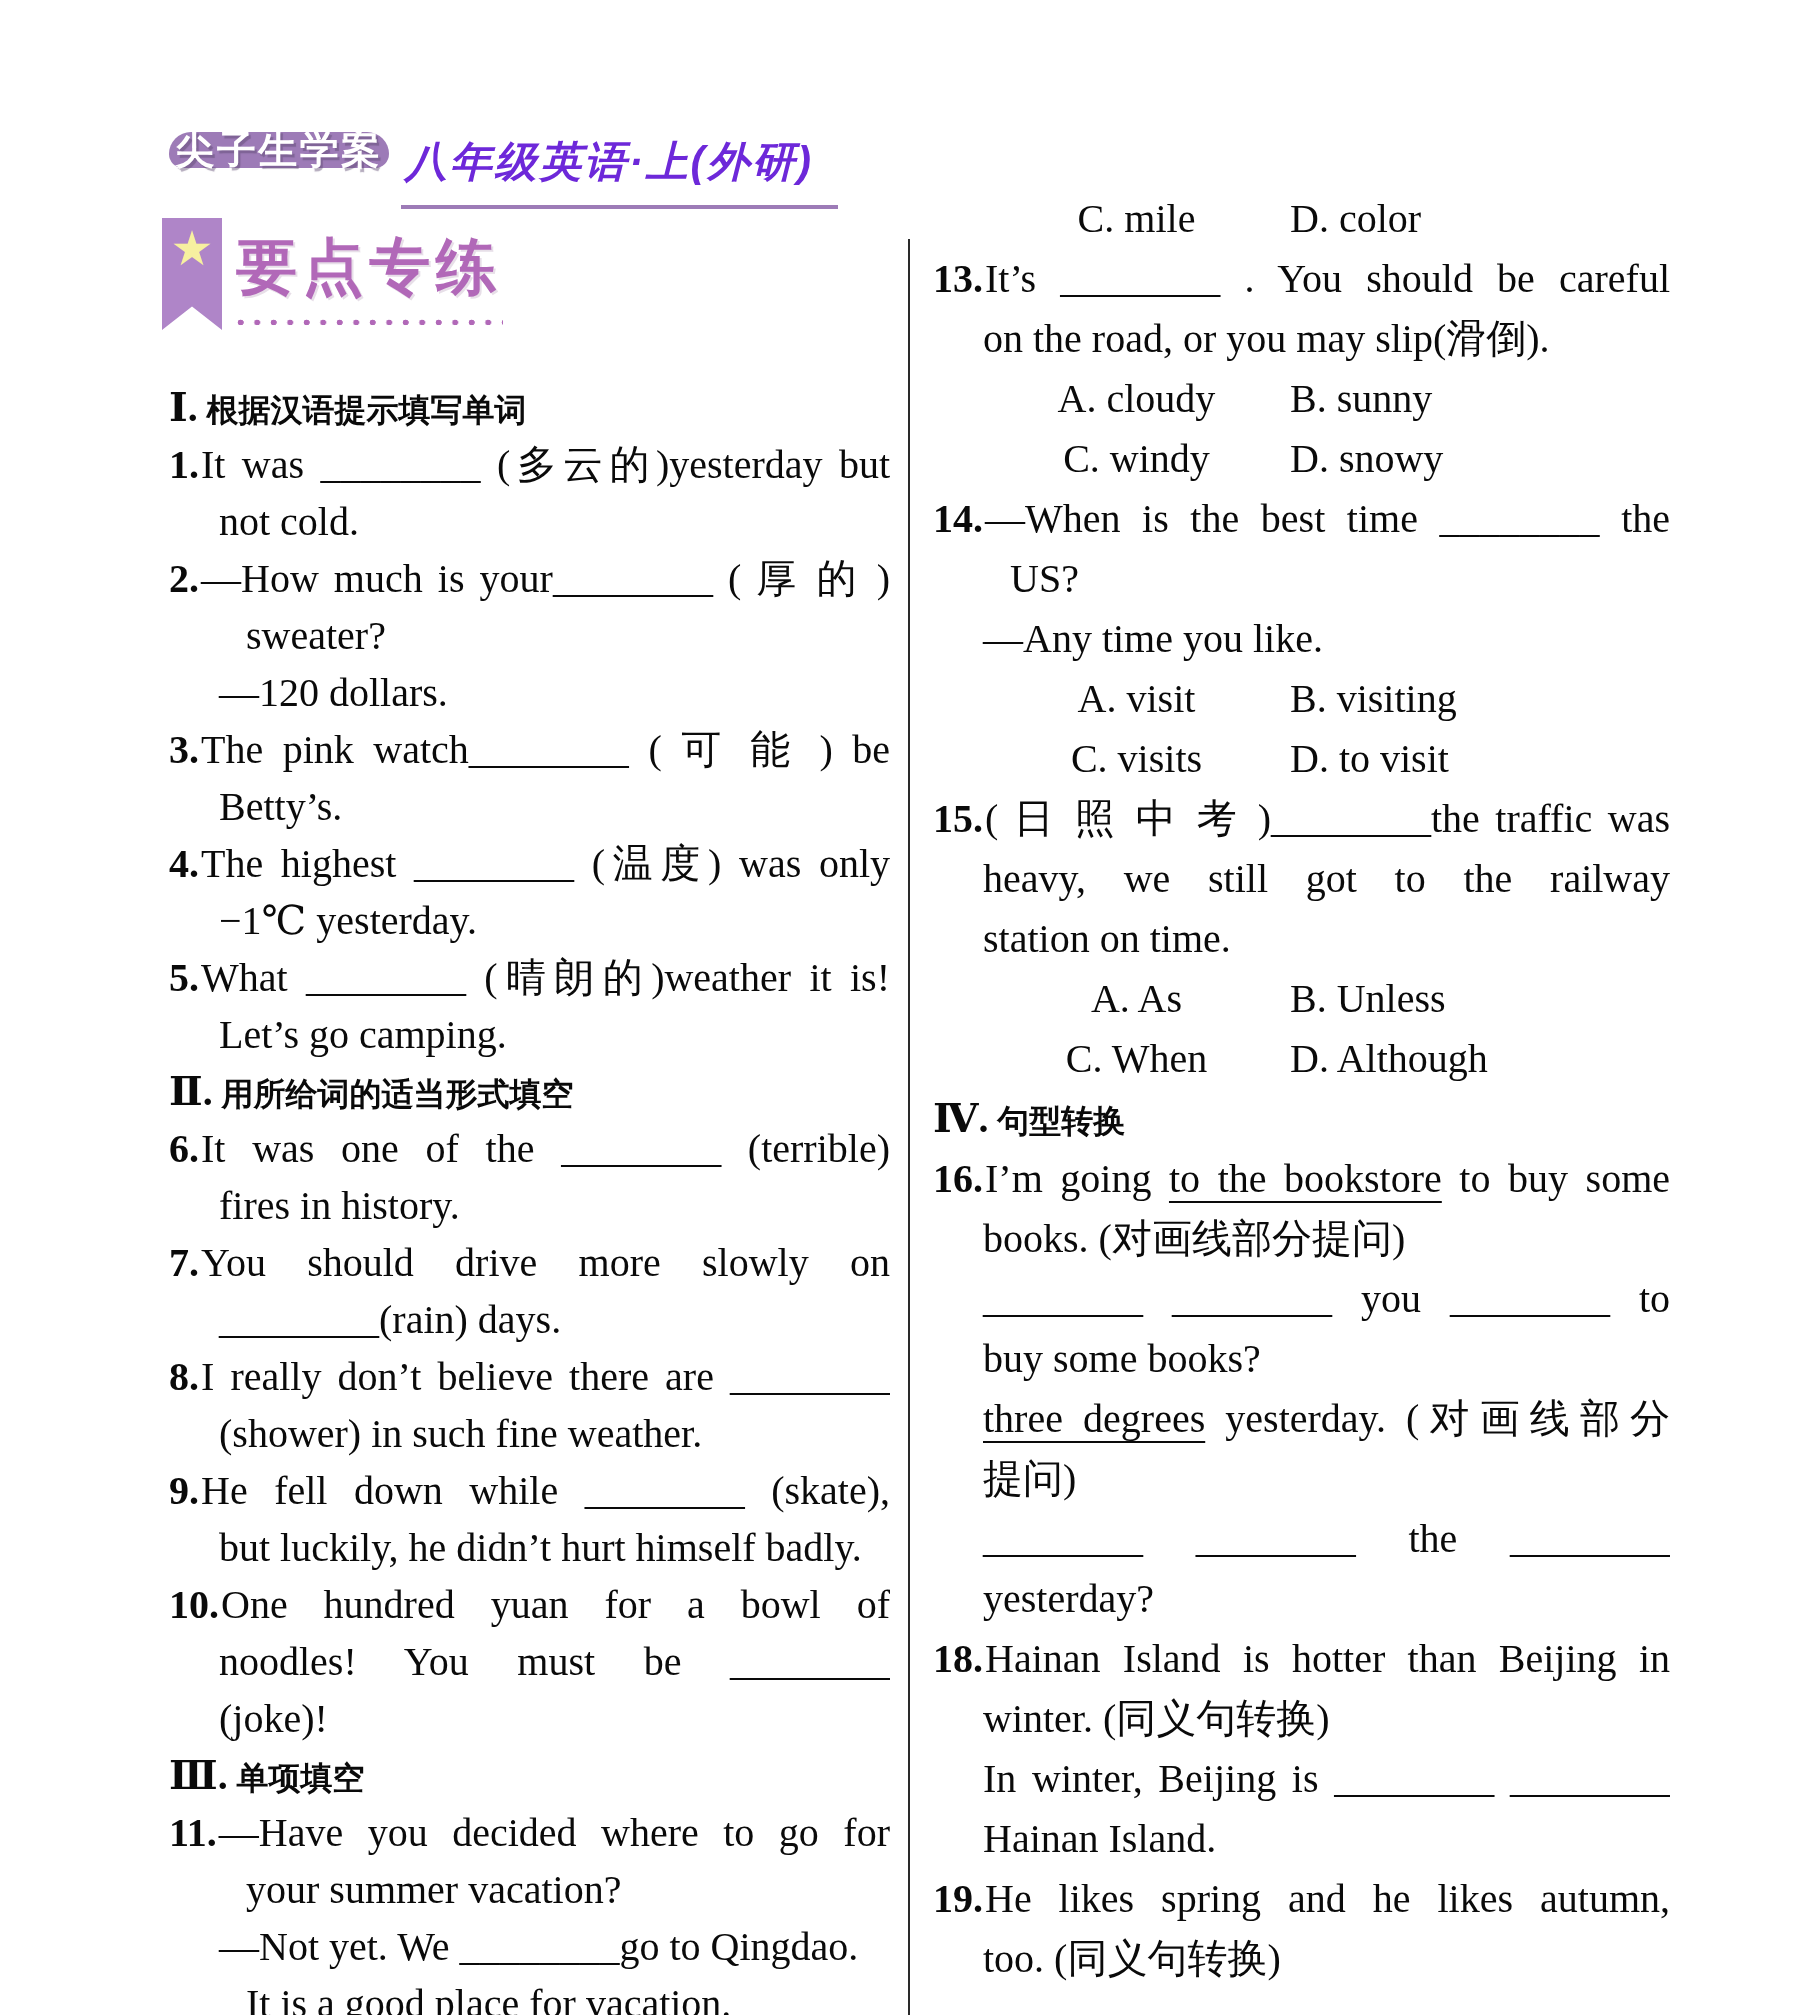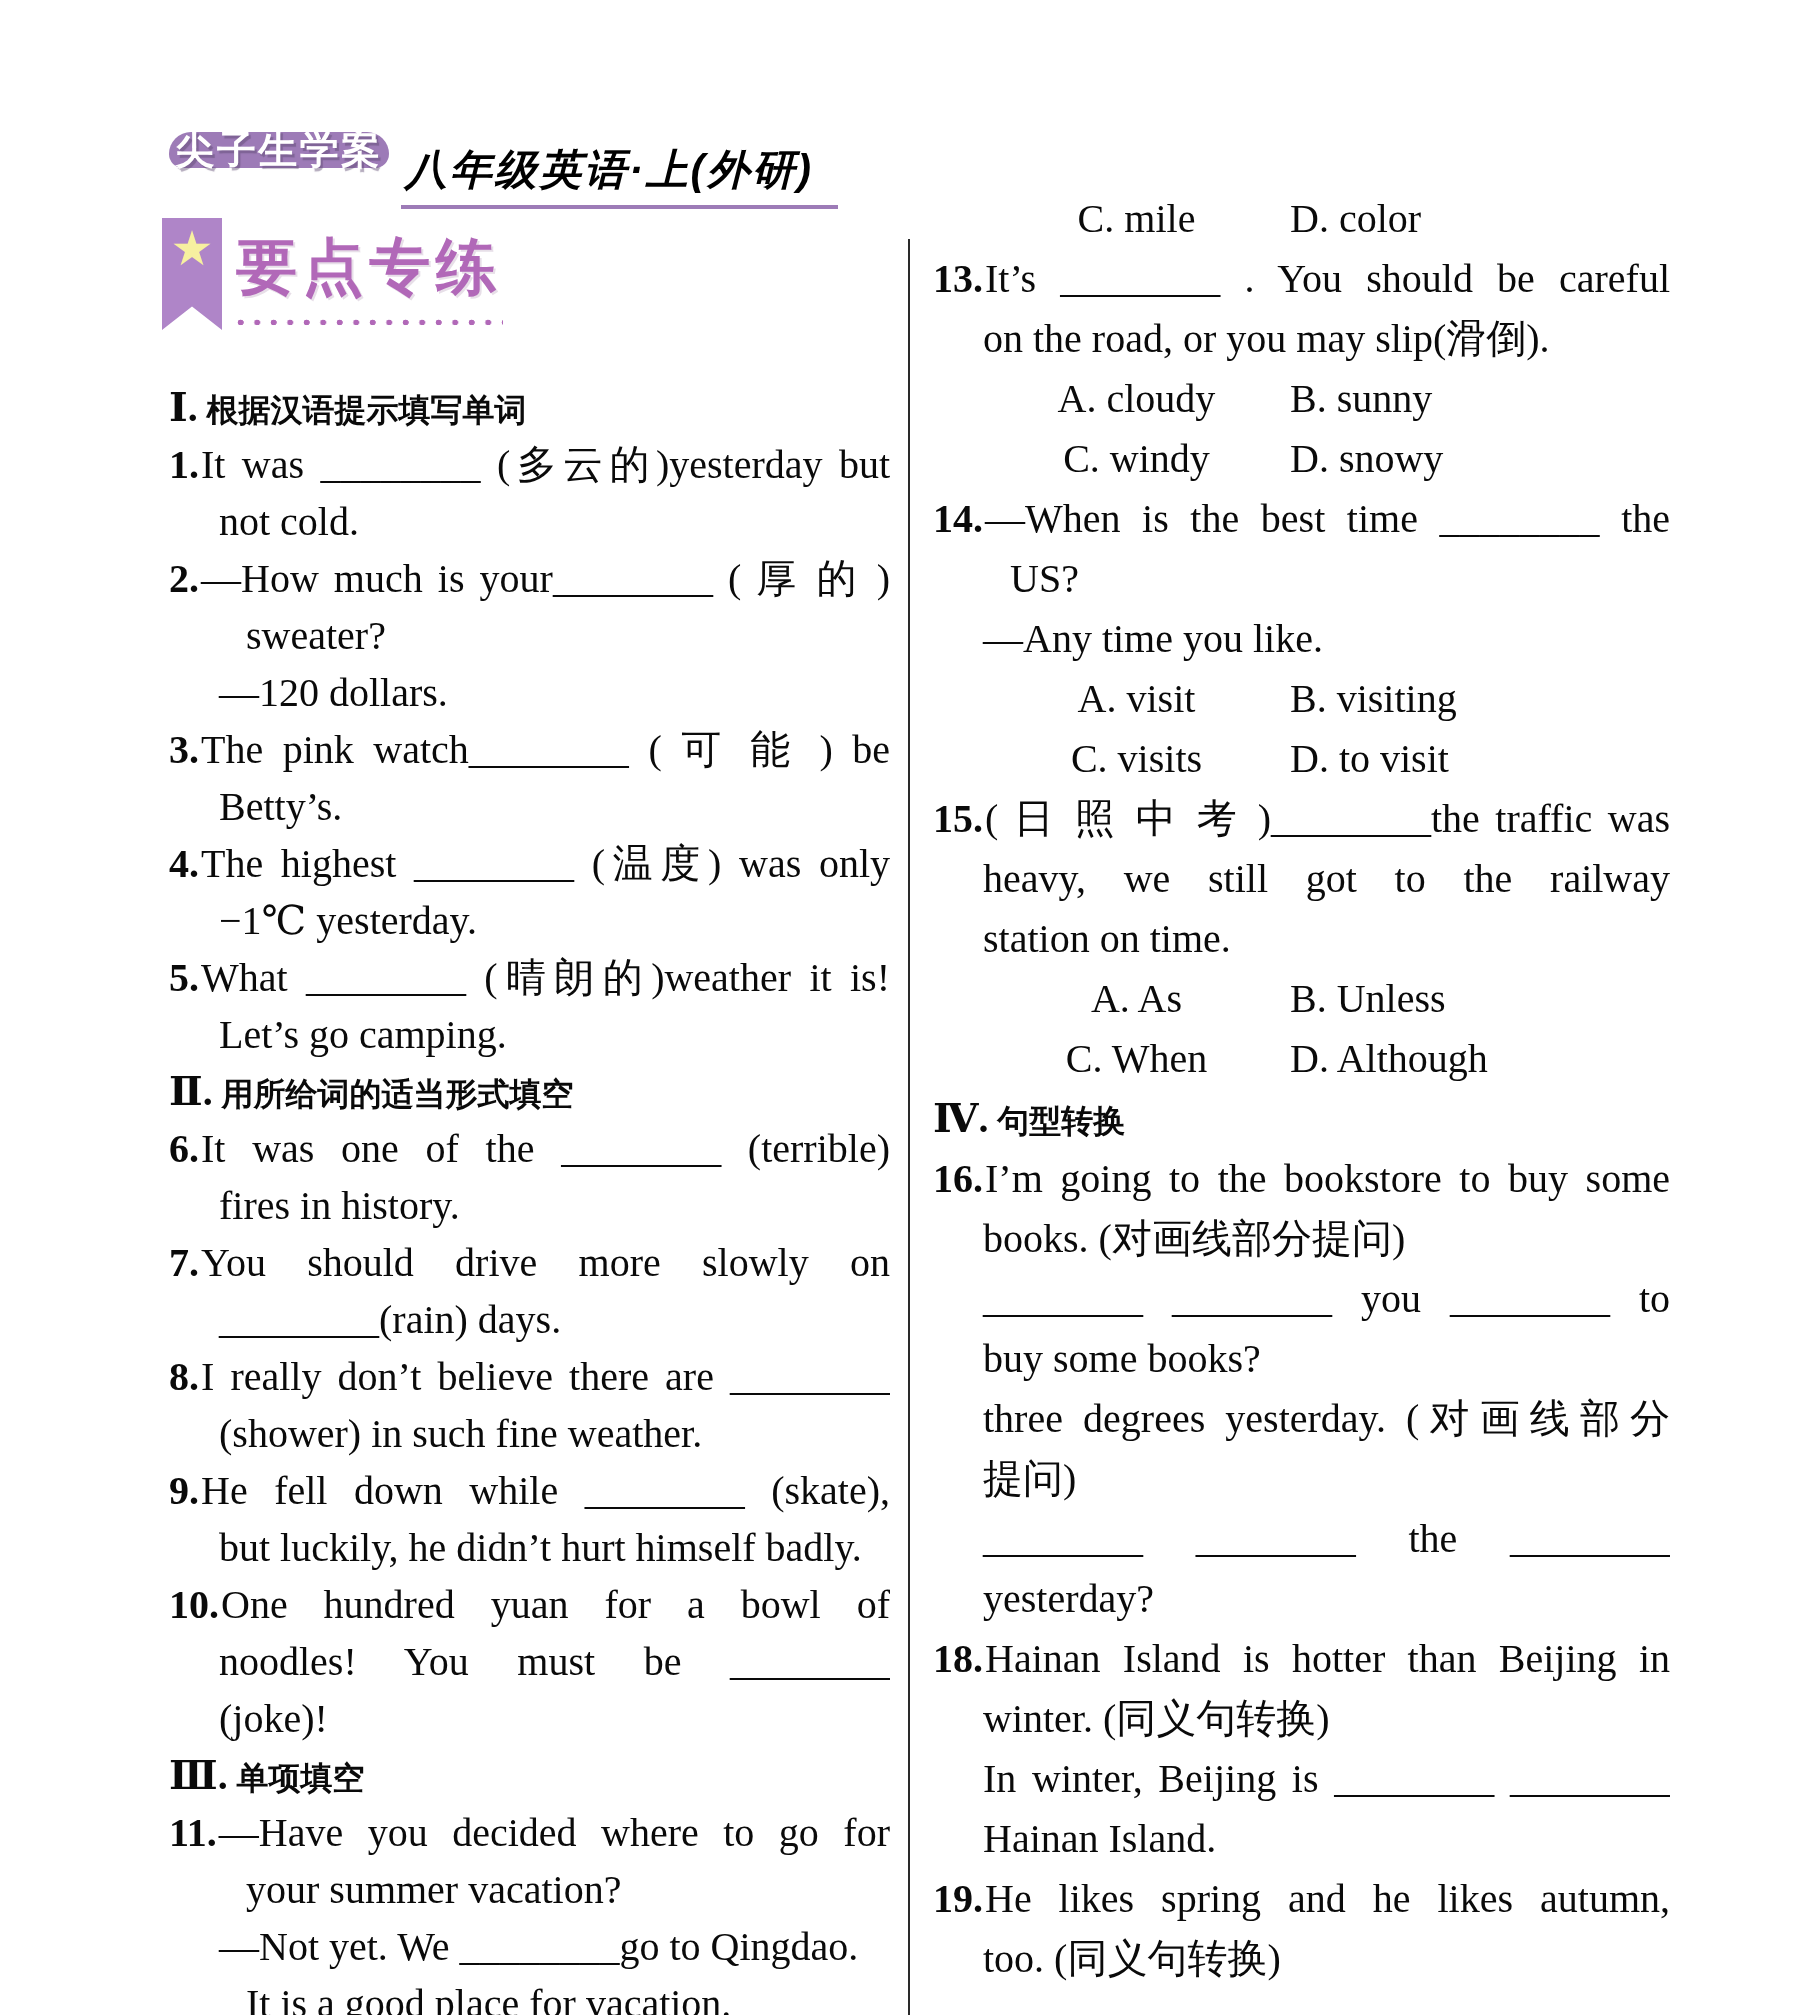--- a/index.html
+++ b/index.html
@@ -14,21 +14,21 @@
     position:absolute;left:169px;top:132px;width:220px;height:36px;
     background:#9d7bb7;border-radius:25px 25px 16px 16px;
     display:flex;align-items:center;justify-content:center;
     font-family:"Liberation Sans","DejaVu Sans",sans-serif;
     font-weight:bold;font-size:39px;color:#ffffff;letter-spacing:2.4px;
     text-shadow:2.4px 2.8px 0.8px rgba(90,70,110,.45);
   }
   .edition{
     position:absolute;left:405px;top:136px;height:52px;line-height:52px;
     font-family:"Liberation Sans","DejaVu Sans",sans-serif;
-    font-style:italic;font-weight:bold;font-size:42px;color:#000000;letter-spacing:2.8px;margin-top:8px;
+    font-style:italic;font-weight:bold;font-size:42px;color:#6d28d9;letter-spacing:2.8px;
   }
   .header-underline{
     position:absolute;left:401px;top:205px;width:437px;height:4px;background:#9d7bb7;
   }
 
   
   .ribbon{
     position:absolute;left:162px;top:218px;width:60px;height:112px;background:#af85c8;
     clip-path:polygon(0 0,100% 0,100% 100%,50% 79%,0 100%);
   }
@@ -62,21 +62,21 @@
   .line.j{text-align:justify;text-align-last:justify;}
   .ind1{padding-left:50px;}
   .ind2{padding-left:77px;}
   .qnum{font-weight:bold;margin-right:2px;}
   .sec .secnum{font-weight:bold;margin-right:8.9px;}
   .sec .sectitle{
     font-family:"Liberation Sans","DejaVu Sans",sans-serif;font-weight:bold;font-size:32px;
   }
   .opts{padding-left:50px;}
   .optA{display:inline-block;min-width:307px;text-align:center;}
-  .ul{text-decoration-thickness:2.4px;text-underline-offset:8.9px;margin-top:32px;}
+  .ul{text-decoration:underline;text-decoration-thickness:2.4px;text-underline-offset:8.9px;margin-top:32px;}
 </style>
 </head>
 <body>
 
 <div class="page">
 
   <div class="badge">尖子生学案</div>
 
   <div class="edition">八年级英语·上(外研)</div>
 

